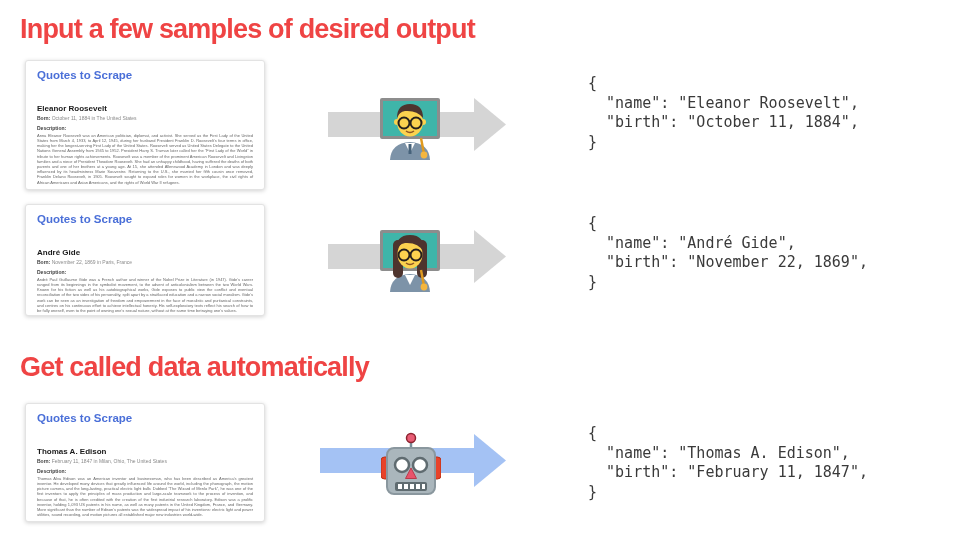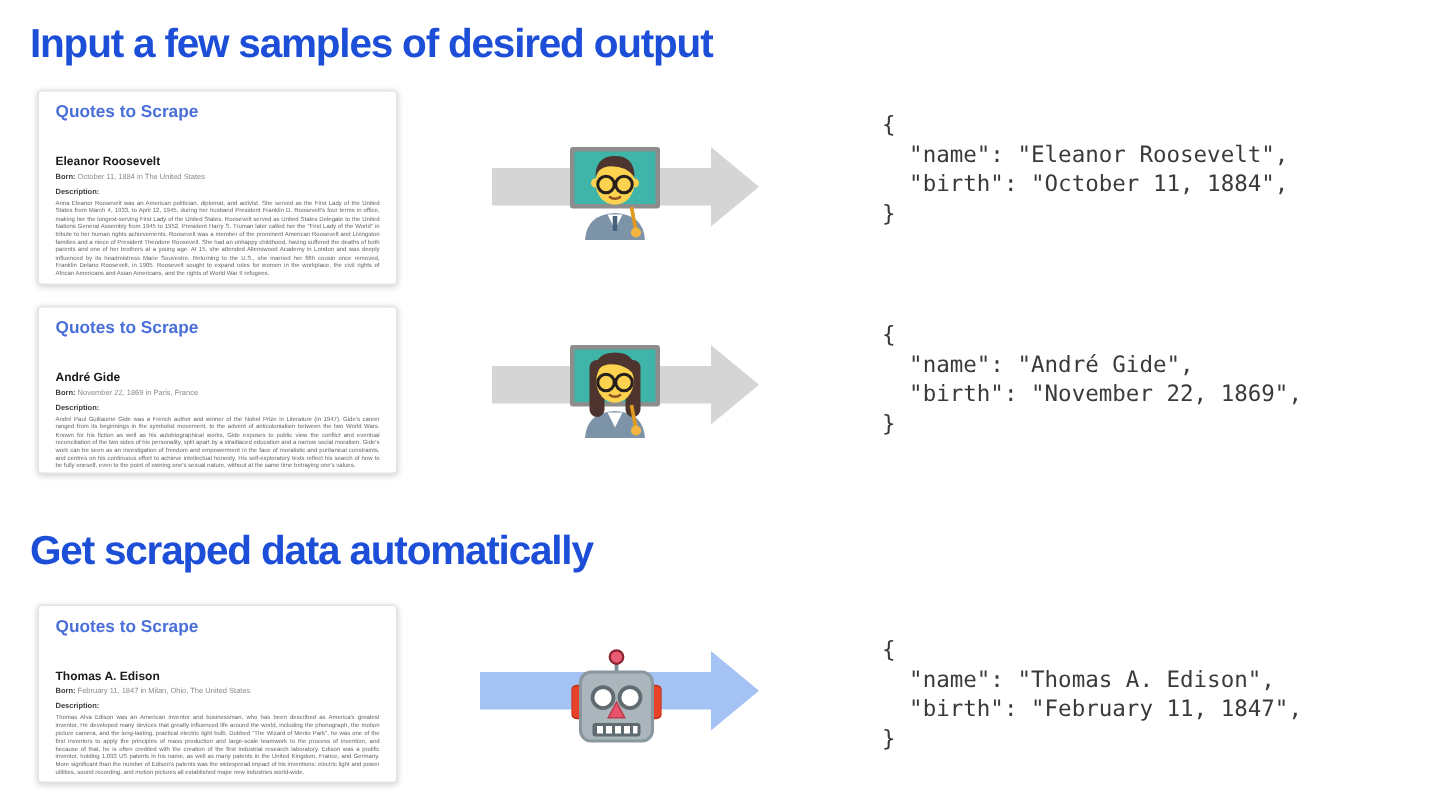--- a/index.html
+++ b/index.html
@@ -1,19 +1,19 @@
 <!DOCTYPE html>
 <html><head>
 <meta charset="utf-8">
 <style>
   html,body{margin:0;padding:0;background:#fff;}
   .slide{position:relative;width:960px;height:540px;background:#ffffff;overflow:hidden;
          font-family:"Liberation Sans",sans-serif;}
 
-  .heading{position:absolute;left:20px;font-size:27px;font-weight:bold;color:#1d4ed8;
+  .heading{position:absolute;left:20px;font-size:27px;font-weight:bold;color:#ef4444;
            letter-spacing:-0.8px;white-space:nowrap;text-align:right;}
   .heading.h1{top:14px;}
   .heading.h2{top:352px;}
 
   
   .card{position:absolute;left:25px;width:240px;background:#fff;border:1px solid #e3e3e3;
         border-radius:3px;box-shadow:0 1px 4px rgba(0,0,0,.18);overflow:hidden;
         padding:8px 11px;box-sizing:border-box;}
   .card.c1{top:60px;height:130px;}
   .card.c2{top:204px;height:112px;}
@@ -36,21 +36,21 @@
   .code.b1{top:74px;}
   .code.b2{top:214px;}
   .code.b3{top:424px;}
 </style>
 </head>
 <body>
 
 <div class="slide">
 
   <div class="heading h1">Input a few samples of desired output</div>
-  <div class="heading h2">Get scraped data automatically</div>
+  <div class="heading h2">Get called data automatically</div>
 
   <div class="card c1">
     <div class="card-title" style="color: rgb(74, 111, 216);">Quotes to Scrape</div>
     <div class="fineprint">
       <div class="author">Eleanor Roosevelt</div>
       <div class="born"><span class="lbl">Born:</span><span> October 11, 1884 in The United States</span></div>
       <div class="desc-lbl">Description:</div>
       <div class="para">Anna Eleanor Roosevelt was an American politician, diplomat, and activist. She served as the First Lady of the United States from March 4, 1933, to April 12, 1945, during her husband President Franklin D. Roosevelt's four terms in office, making her the longest-serving First Lady of the United States. Roosevelt served as United States Delegate to the United Nations General Assembly from 1945 to 1952. President Harry S. Truman later called her the "First Lady of the World" in tribute to her human rights achievements. Roosevelt was a member of the prominent American Roosevelt and Livingston families and a niece of President Theodore Roosevelt. She had an unhappy childhood, having suffered the deaths of both parents and one of her brothers at a young age. At 15, she attended Allenswood Academy in London and was deeply influenced by its headmistress Marie Souvestre. Returning to the U.S., she married her fifth cousin once removed, Franklin Delano Roosevelt, in 1905. Roosevelt sought to expand roles for women in the workplace, the civil rights of African Americans and Asian Americans, and the rights of World War II refugees.</div>
     </div>
   </div>

